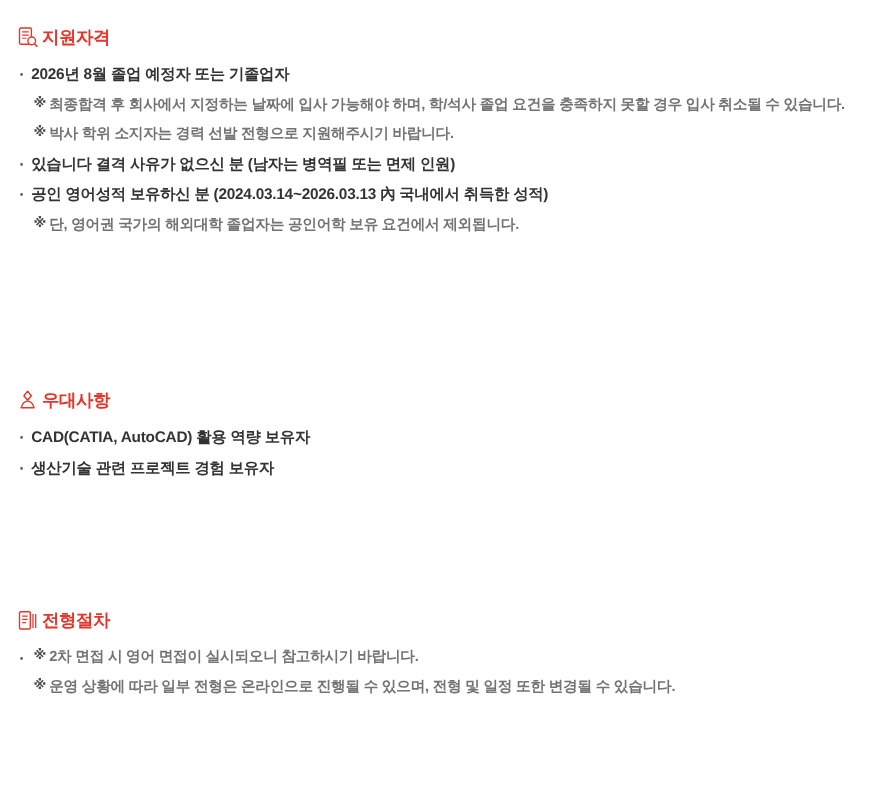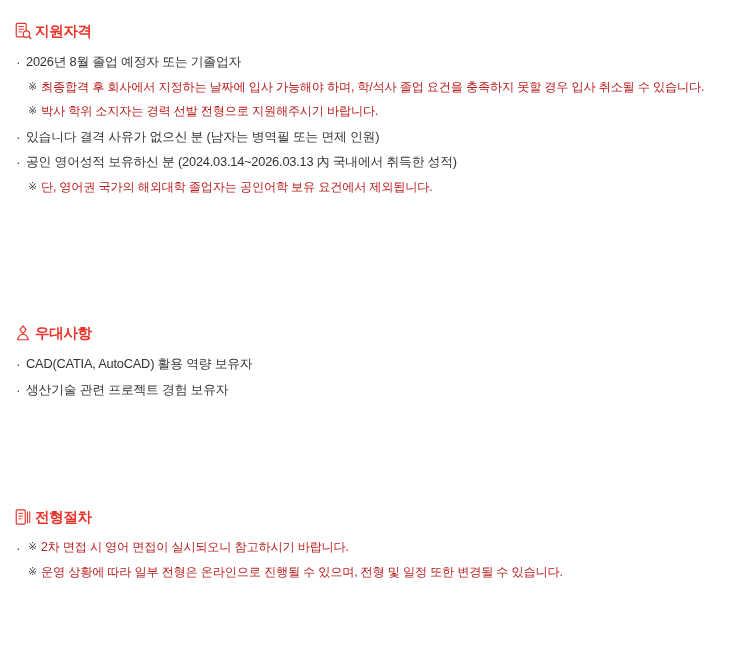--- a/index.html
+++ b/index.html
@@ -48,36 +48,37 @@
     padding: 0;
   }
   li.bullet-item {
     position: relative;
     padding-left: 12px;
     font-size: 12.8px;
     line-height: 1.45;
     color: #333333;
     margin-bottom: 7px;
     letter-spacing: -0.2px;
+    font-weight: bold;
   }
   li.bullet-item::before {
     content: "·";
     position: absolute;
     left: 2px;
     top: -1px;
     color: #555;
     font-size: 14px;
     line-height: 1.45;
   }
   .note {
     position: relative;
     padding-left: 13px;
     font-size: 12.2px;
     line-height: 1.45;
-    color: #b91c1c;
+    color: #737373;
     margin: 7px 0 7px 2px;
     letter-spacing: -0.2px;
   }
   .note::before {
     content: "\203B";
     position: absolute;
     left: 0;
     top: 0;
     color: #4d4d4d;
     font-size: 11px;

